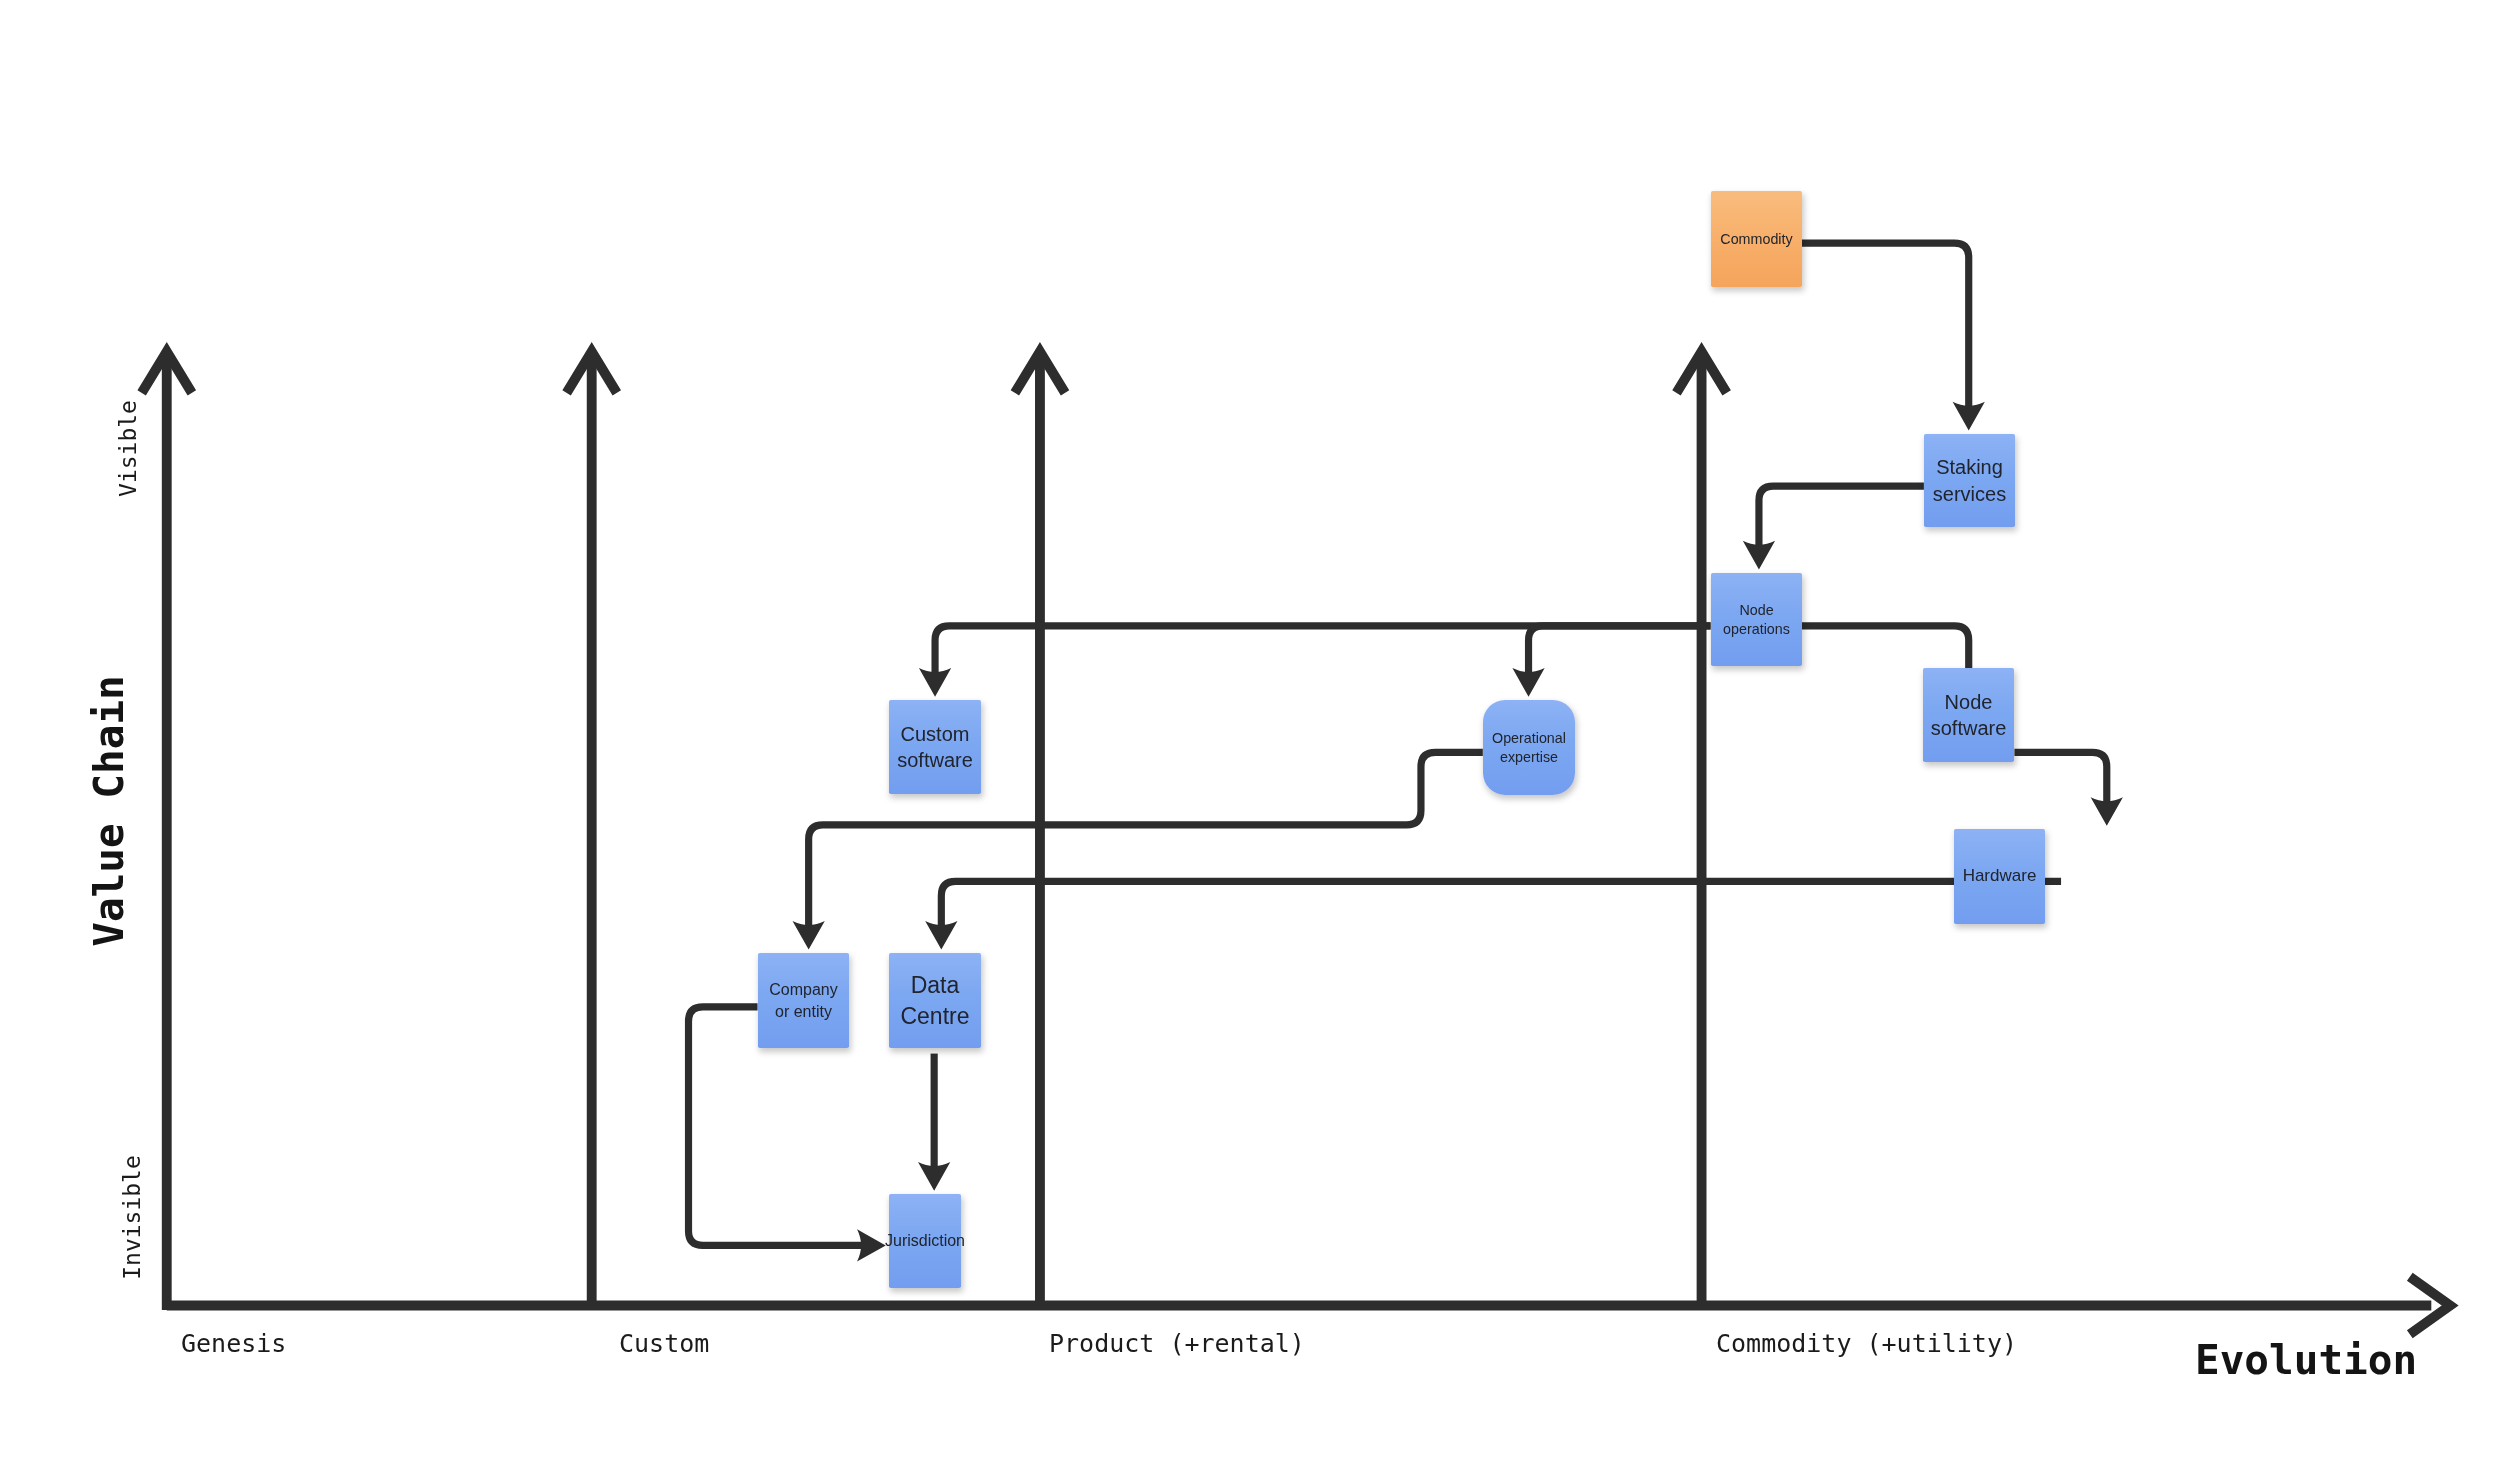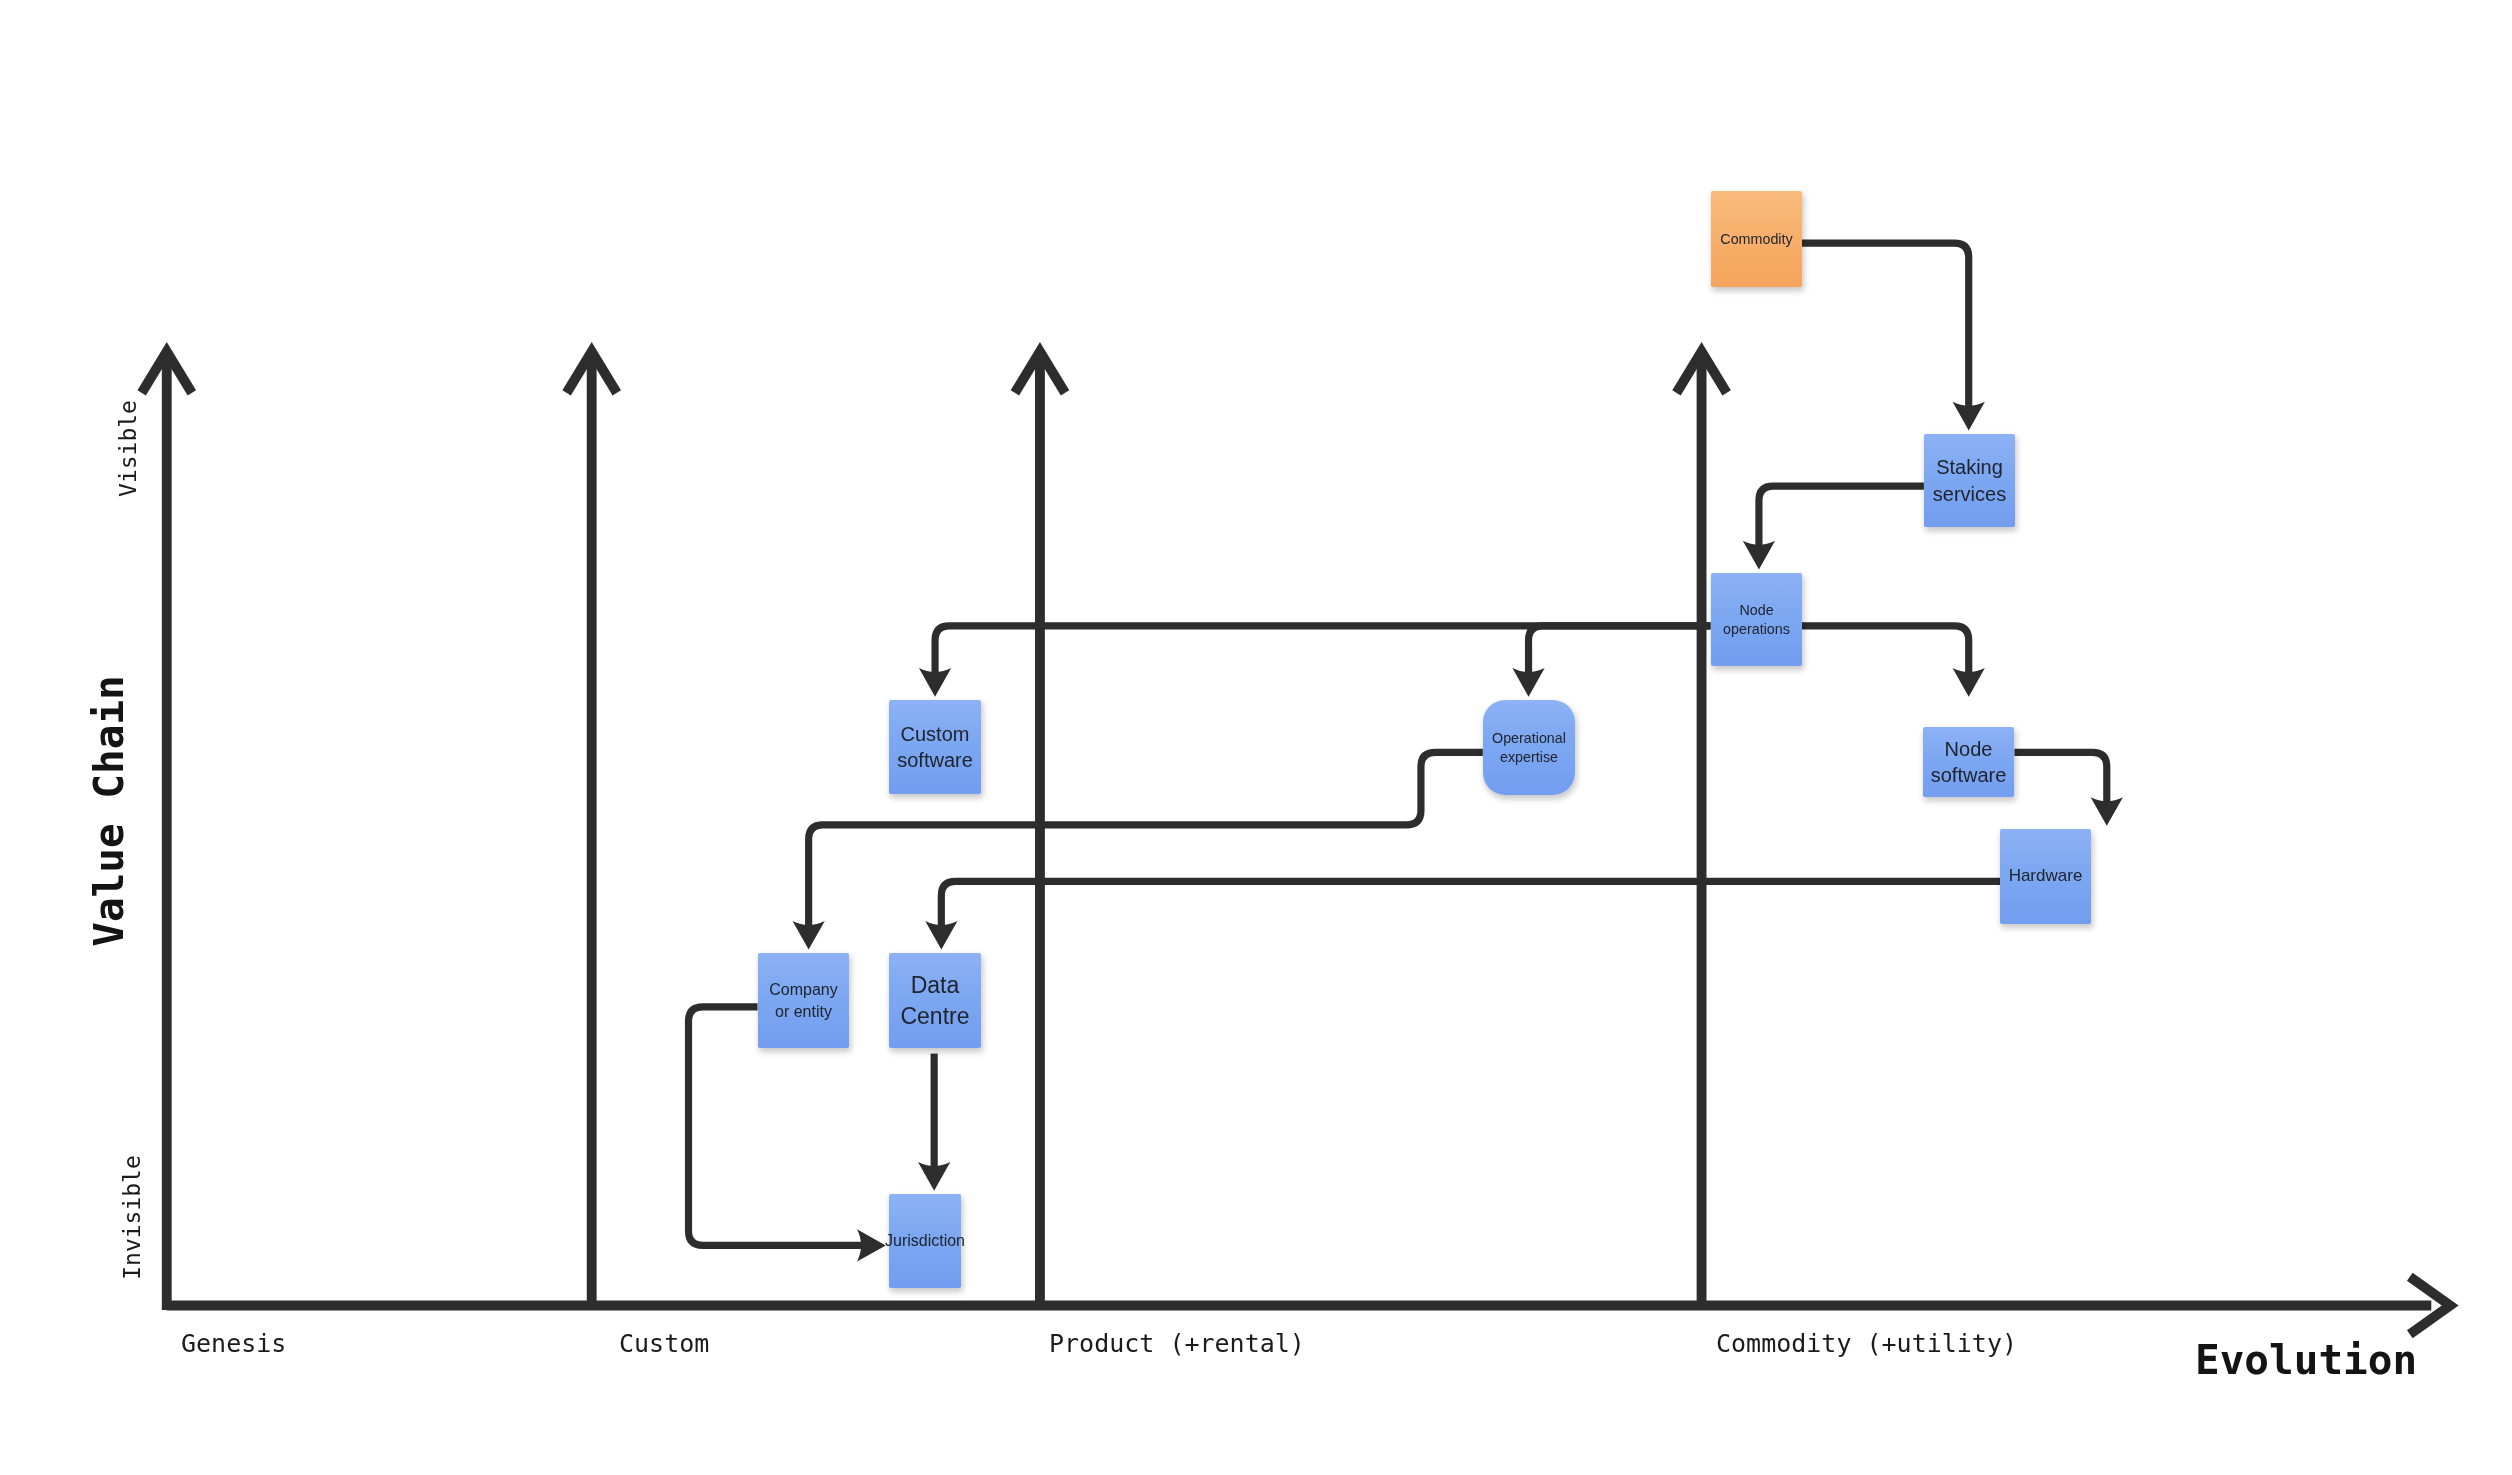--- a/index.html
+++ b/index.html
@@ -81,25 +81,25 @@
   </div>
 
   <div class="node blue fs22" style="left:889px;top:700px;width:92px;height:94px;">
     <span>Custom software</span>
   </div>
 
   <div class="node blue fs16" style="left:1483px;top:700px;width:92px;height:95px;border-radius:22px;">
     <span>Operational expertise</span>
   </div>
 
-  <div class="node blue fs22" style="left:1923px;top:727px;width:91px;height:70px;">
+  <div class="node blue fs22" style="left:1923px;top:668px;width:91px;height:94px;">
     <span>Node software</span>
   </div>
 
-  <div class="node blue fs19" style="left:2000px;top:829px;width:91px;height:95px;">
+  <div class="node blue fs19" style="left:1954px;top:829px;width:91px;height:95px;">
     <span>Hardware</span>
   </div>
 
   <div class="node blue fs17" style="left:758px;top:953px;width:91px;height:95px;">
     <span>Company or entity</span>
   </div>
 
   <div class="node blue fs26" style="left:889px;top:953px;width:92px;height:95px;">
     <span>Data Centre</span>
   </div>

